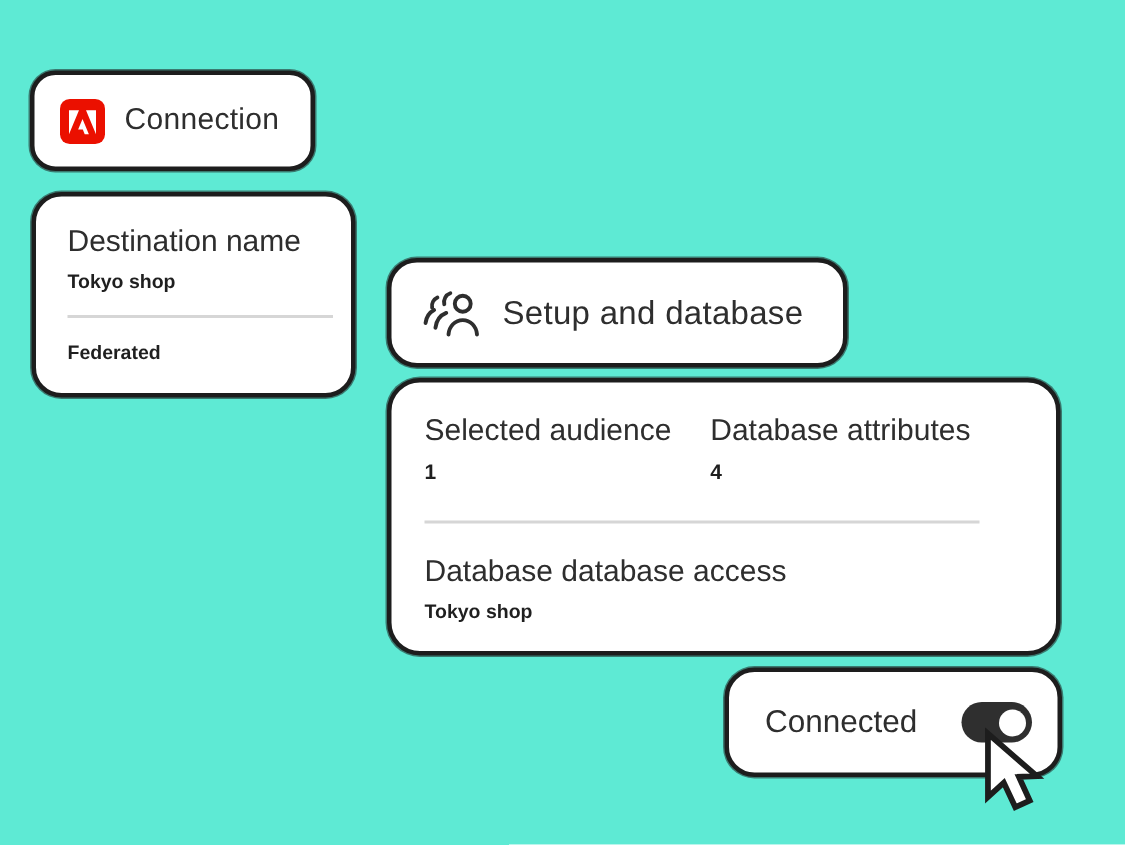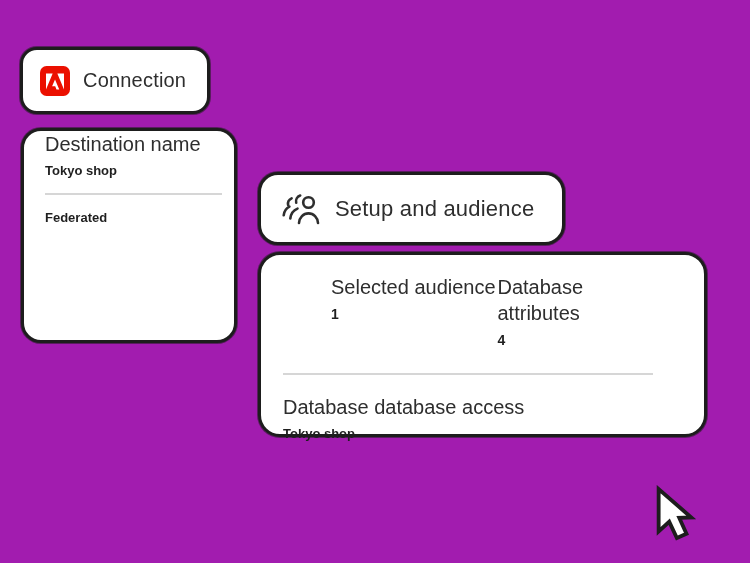--- a/index.html
+++ b/index.html
@@ -5,21 +5,21 @@
   html, body { margin: 0; padding: 0; background: #ffffff; }
   body {
     width: 750px; height: 563px;
     font-family: "Liberation Sans", "DejaVu Sans", sans-serif;
     color: #2e2e2e;
     -webkit-font-smoothing: antialiased;
   }
   .canvas {
     position: relative;
     width: 750px; height: 563px;
-    background: #a21caf;
+    background: #5eead4;
     overflow: hidden;
   }
   .card {
     position: absolute;
     box-sizing: border-box;
     background: #ffffff;
     border: 3px solid #1d1d1d;
     box-shadow: 0 0 0 1px rgba(29,29,29,0.55);
     border-radius: 20px;
     color: #2e2e2e;
@@ -29,22 +29,22 @@
     left: 20px; top: 47px; width: 190px; height: 67px;
     border-radius: 17px;
     display: flex; align-items: center; gap: 13px;
     padding: 0 0 0 17px;
   }
   .card-connection .title { font-size: 20px; letter-spacing: .2px; }
   .logo-box { width: 30px; height: 30px; flex: 0 0 auto; display: block; }
 
   
   .card-destination {
-    left: 21px; top: 128px; width: 216px; height: 215px;
-    padding: 0 12px 0 21px;
+    left: 21px; top: 128px; width: 216px; height: 137px;
+    padding: 17px 12px 0 21px;
   }
   .field-label { font-size: 20px; line-height: 26px; color: #2e2e2e; }
   .field-value { font-size: 13px; line-height: 19px; font-weight: 700; color: #1f1f1f; margin-top: 4px; }
   .divider {
     border: none; height: 0;
     border-top: 2px solid #d6d6d6;
     margin: 13px 0;
   }
 
   
@@ -55,21 +55,21 @@
   }
   .card-setup .title { font-size: 22px; letter-spacing: .2px; }
   .audience-svg { width: 38px; height: 34px; flex: 0 0 auto; display: block; }
 
   
   .card-summary {
     left: 258px; top: 252px; width: 449px; height: 185px;
     border-radius: 22px;
     padding: 19px 40px 0 22px;
   }
-  .stats-row { display: flex; margin-left: 48px; }
+  .stats-row { display: flex; }
   .stat { width: 205px; }
   .stat .field-value { font-size: 14px; margin-top: 5px; }
   .card-summary .divider { width: 370px; margin: 23px 0 19px 0; }
 
   
   .card-connected {
     left: 483px; top: 445px; width: 225px; height: 73px;
     display: flex; align-items: center; justify-content: space-between;
     padding: 0 17px 0 24px;
   }
@@ -127,39 +127,45 @@
 
   <div class="card card-setup">
     <svg class="audience-svg" viewBox="0 0 38 34" aria-hidden="true" fill="none" stroke="#2e2e2e" stroke-width="2.6" stroke-linecap="round">
       <circle cx="26.5" cy="10.5" r="5.3"></circle>
       <path d="M17 31c0.4-5.4 4.3-9.6 9.5-9.6c5.2 0 9.1 4.2 9.5 9.6"></path>
       <path d="M14.2 10.8a6.2 6.2 0 0 1 4.0-7.3"></path>
       <path d="M8.3 26.5c0.6-4.8 3.4-8.4 7.2-9.9"></path>
       <path d="M6.1 13.1a6.2 6.2 0 0 1 3.5-6.7"></path>
       <path d="M1.7 23.3c0.5-3.9 2.6-7 5.7-8.6"></path>
     </svg>
-    <span class="title">Setup and audience</span>
+    <span class="title">Setup and database</span>
   </div>
 
   <div class="card card-summary">
     <div class="stats-row">
       <div class="stat">
         <div class="field-label">Selected audience</div>
         <div class="field-value">1</div>
       </div>
       <div class="stat">
         <div class="field-label">Database attributes</div>
         <div class="field-value">4</div>
       </div>
     </div>
     <hr class="divider">
     <div>
       <div class="field-label">Database database access</div>
       <div class="field-value">Tokyo shop</div>
     </div>
   </div>
 
+  <div class="card card-connected">
+    <span class="title">Connected</span>
+    <div class="toggle" role="switch" aria-checked="true">
+      <div class="toggle-knob"></div>
+    </div>
+  </div>
 
   <svg class="cursor-svg" viewBox="0 0 50 62" aria-hidden="true">
     <path d="M9 3 L9 47 L20 37 L28 54 L38 49.5 L30.5 33 L43 32.5 Z" fill="#ffffff" stroke="#1d1d1d" stroke-width="4" stroke-linejoin="miter"></path>
   </svg>
 
 </div>
 
 </body></html>

